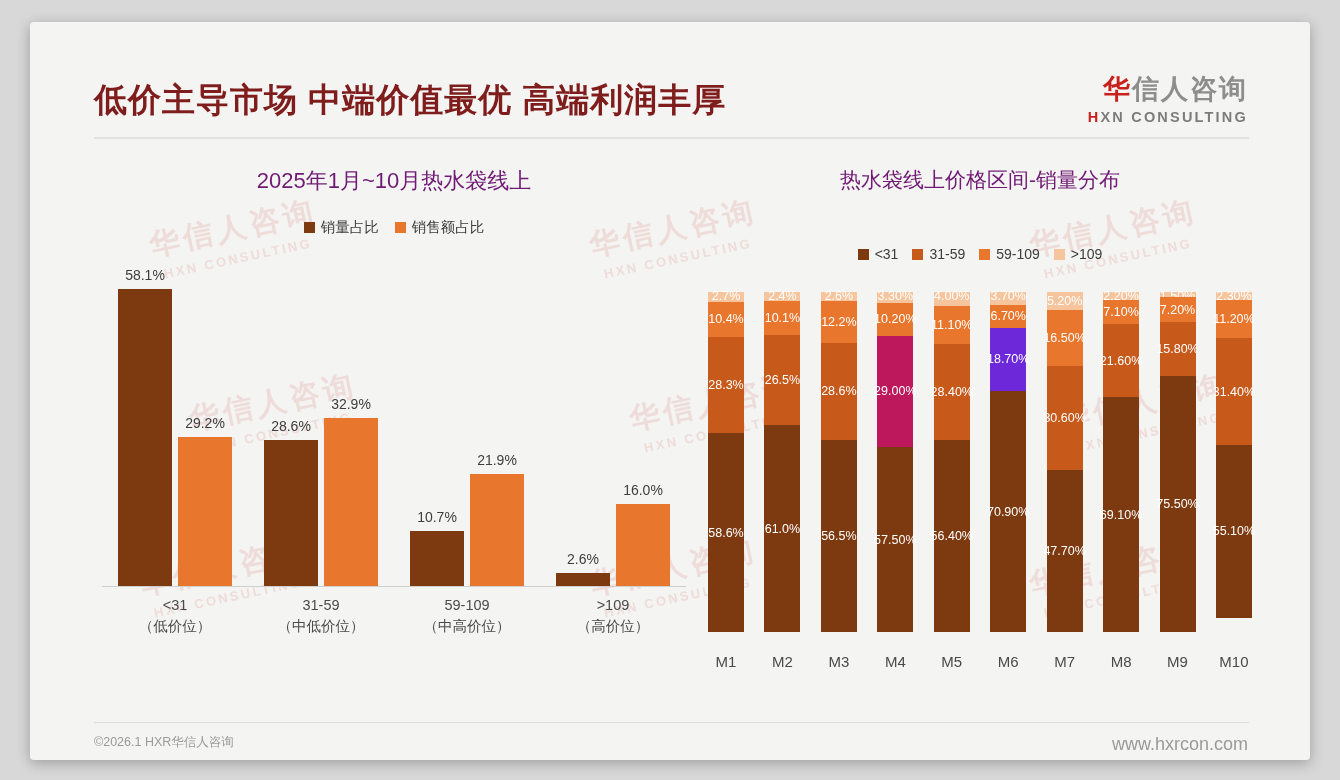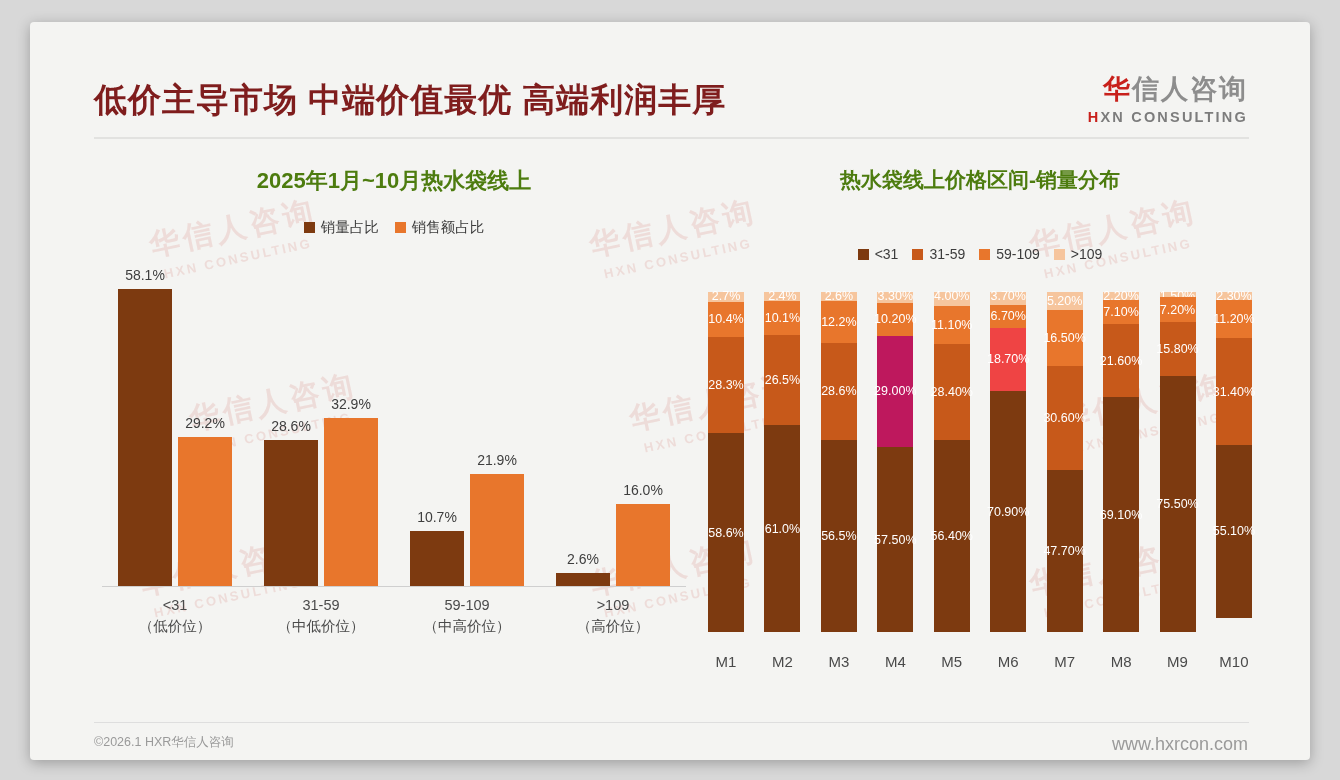--- a/index.html
+++ b/index.html
@@ -132,22 +132,22 @@
     position: absolute;
     top: 136px;
     height: 552px;
   }
   .panel-left  { left: 64px;  width: 600px; }
   .panel-right { left: 672px; width: 556px; }
 
   .chart-title {
     text-align: center;
     font-size: 22px;
-    font-weight: bold;
-    color: #4d7c0f;
+    font-weight: normal;
+    color: #701a75;
     line-height: 1.35;
     margin: 0;
     padding-top: 8px;
   }
   .panel-right .chart-title { font-size: 21px; }
 
   .legend {
     display: flex;
     justify-content: center;
     align-items: center;
@@ -510,21 +510,21 @@
                 <div class="seg-label">56.40%</div>
               </div>
             </div>
             <div class="stackwrap">
               <div class="seg" style="height: 12.58px; background: rgb(246, 197, 157);">
                 <div class="seg-label" style="top: -3px;">3.70%</div>
               </div>
               <div class="seg" style="height: 22.78px; background: rgb(232, 118, 44);">
                 <div class="seg-label">6.70%</div>
               </div>
-              <div class="seg" style="height: 63.58px; background: #ef4444;">
+              <div class="seg" style="height: 63.58px; background: #6d28d9;">
                 <div class="seg-label">18.70%</div>
               </div>
               <div class="seg" style="height: 241.06px; background: rgb(125, 58, 16);">
                 <div class="seg-label">70.90%</div>
               </div>
             </div>
             <div class="stackwrap">
               <div class="seg" style="height: 17.68px; background: rgb(246, 197, 157);">
                 <div class="seg-label">5.20%</div>
               </div>

